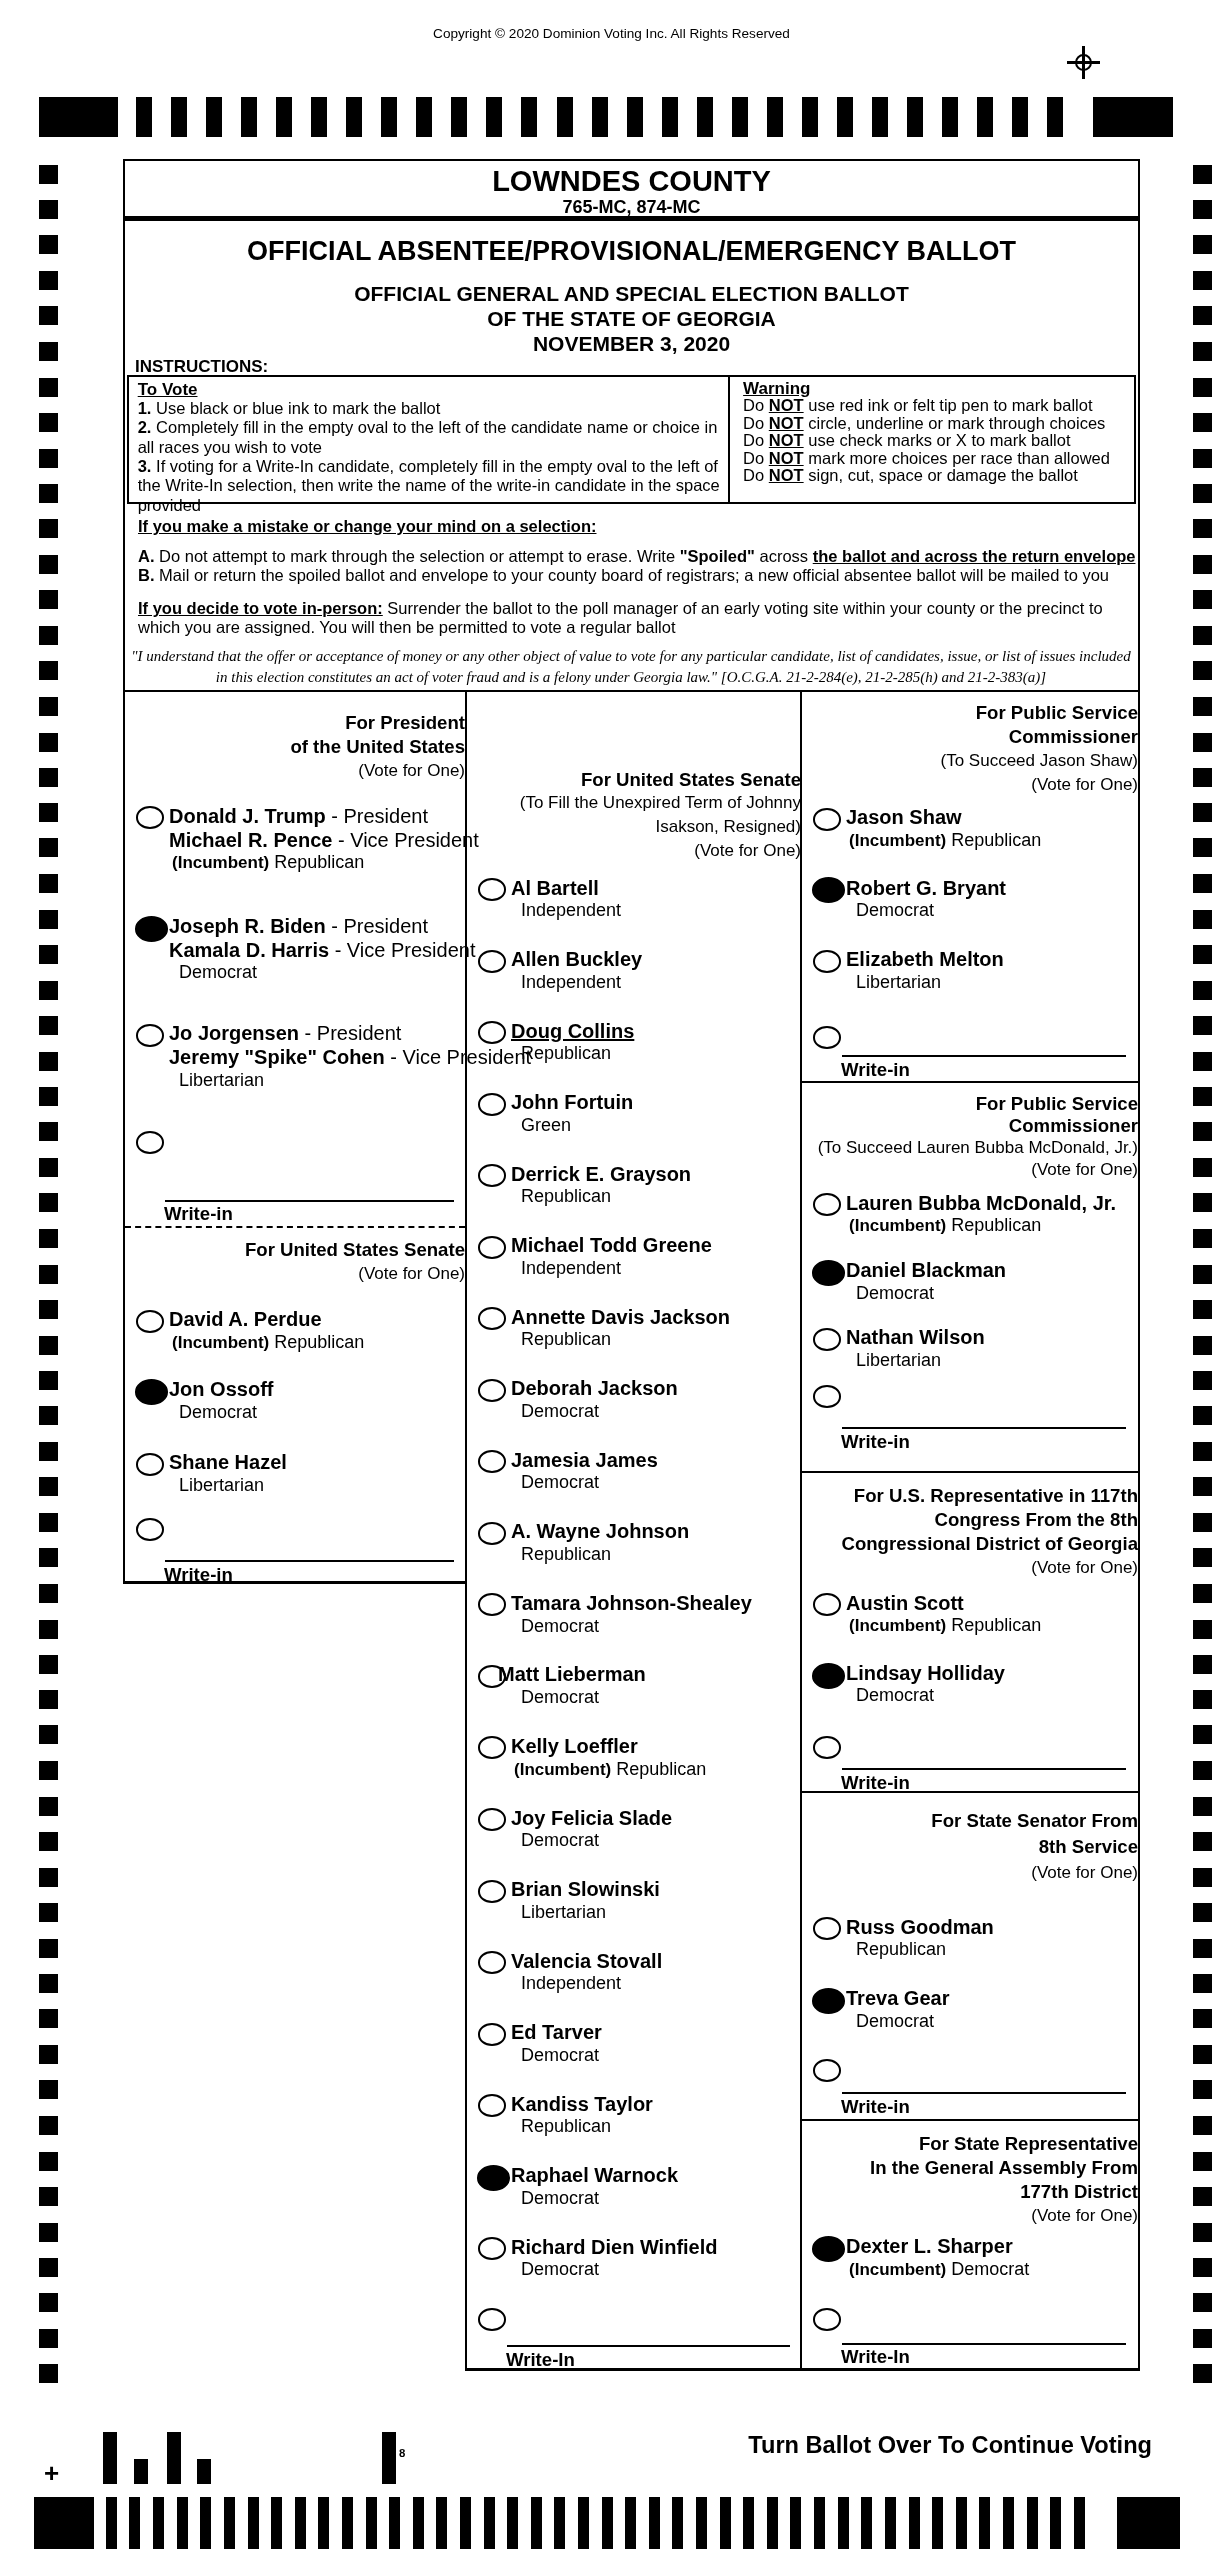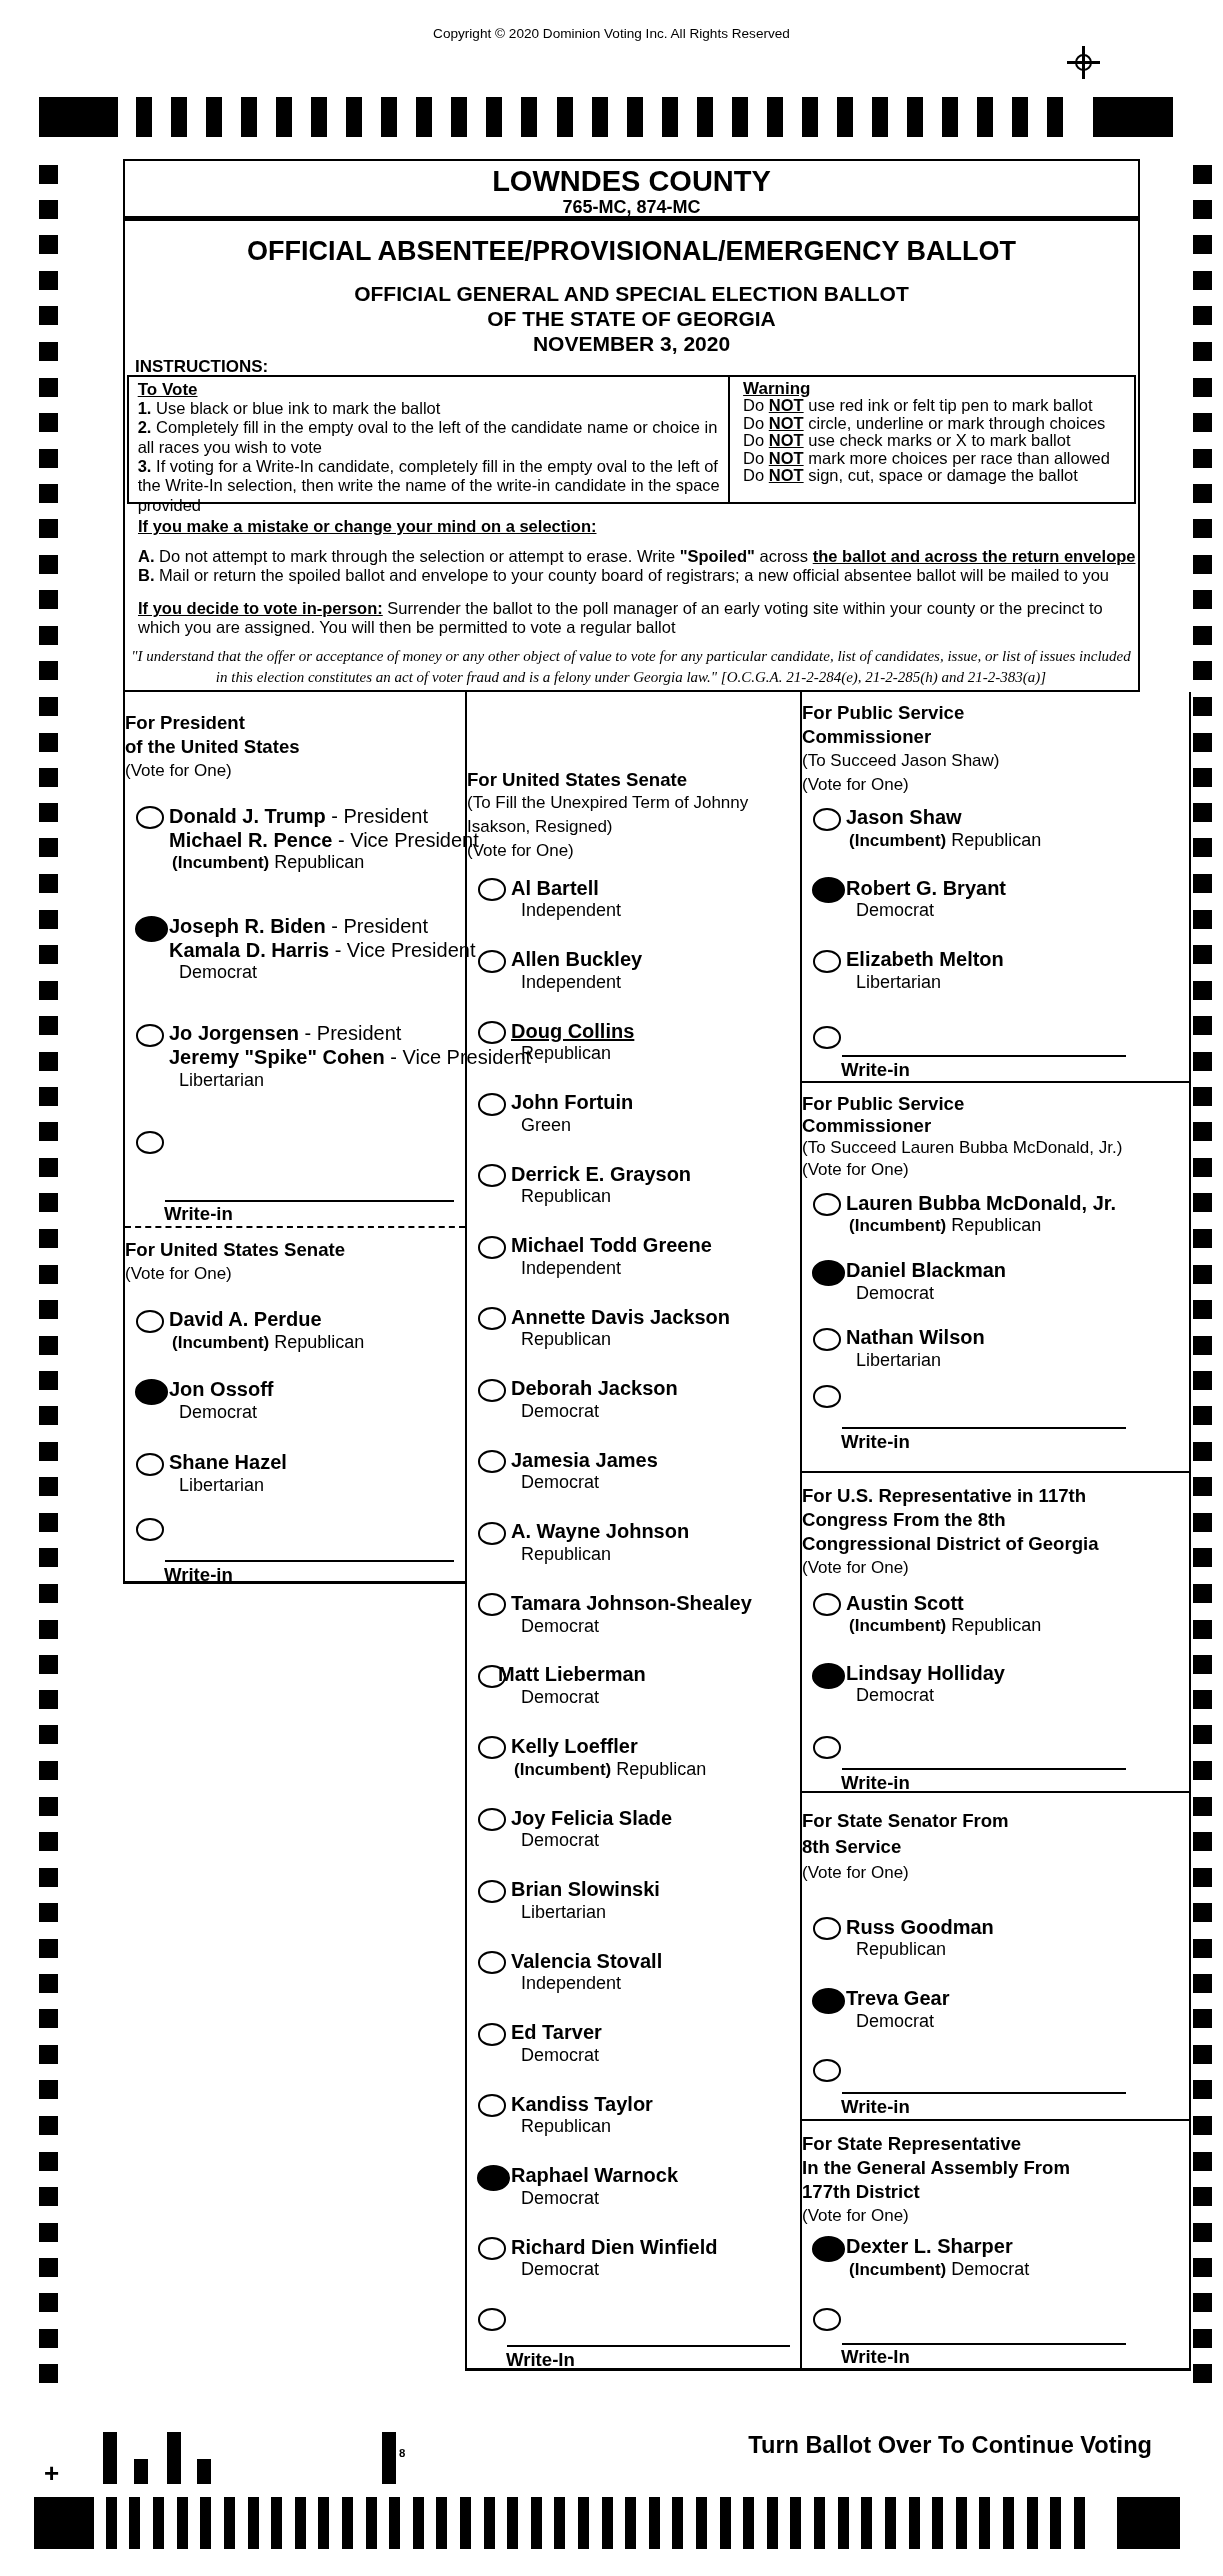--- a/index.html
+++ b/index.html
@@ -22,21 +22,21 @@
   .cell{position:absolute;top:0;height:100%;box-sizing:border-box;font-size:16.5px;line-height:19.3px;}
   .cell1{left:0;width:601px;border-right:2.1px solid #000;padding:2.9px 7.2px 0 8.6px;}
   .cell2{left:601px;width:403px;padding:2.9px 4.3px 0 13px;line-height:17.5px;}
   .cell-title{font-size:17px;font-weight:bold;text-decoration:underline;}
   .mist{position:absolute;font-size:16.5px;white-space:nowrap;}
   .mistp{position:absolute;font-size:16.5px;line-height:19.3px;}
   .oath{position:absolute;left:0;top:426px;width:1012px;text-align:center;
         font-style:italic;font-size:15px;line-height:21px;font-family:"Liberation Serif",serif;}
   .col{position:absolute;box-sizing:border-box;}
   .sec{position:absolute;left:0;width:100%;box-sizing:border-box;}
-  .hd{position:absolute;left:0;width:100%;text-align:left;}
+  .hd{position:absolute;left:0;width:100%;text-align:right;}
   .hd-t{font-weight:bold;font-size:18.6px;}
   .hd-s{font-size:17px;}
   .banner{position:absolute;left:0;top:0;width:100%;height:68px;border-bottom:2.9px solid #000;box-sizing:border-box;
           text-align:center;font-size:22px;font-weight:bold;line-height:66px;}
   .oval{position:absolute;width:24px;height:18.6px;border:2.1px solid #000;border-radius:50%;background:#fff;}
   .oval.filled{width:29px;height:21.5px;background:#000;border-color:#000;}
   .cname{position:absolute;font-size:20px;font-weight:bold;white-space:nowrap;}
   .cname .sfx{font-weight:normal;}
   .cparty{position:absolute;font-size:18px;white-space:nowrap;}
   .cparty .inc{font-weight:bold;font-size:17px;}
@@ -434,21 +434,21 @@
         <div class="cname" style="left:44px;top:1404px;"><span>Raphael Warnock</span></div>
         <div class="cparty" style="left:54px;top:1428px;">Democrat</div>
         <div class="oval" style="left:11.4px;top:1477px;"></div>
         <div class="cname" style="left:44px;top:1476px;"><span>Richard Dien Winfield</span></div>
         <div class="cparty" style="left:54px;top:1499px;">Democrat</div>
         <div class="oval" style="left:11.4px;top:1548px;"></div>
         <div class="wline" style="left:40px;top:1585px;width:283px;"></div>
         <div class="wlabel" style="left:39px;top:1589px;">Write-In</div>
       </div>
     </div>
-  <div id="col3" class="col" style="left:800px;top:692px;width:391px;height:1679px;border-left:2.9px solid #000;border-right:2.9px solid #000;border-bottom:3.6px solid #000;">
+  <div id="col3" class="col" style="left:800px;top:692px;width:340px;height:1679px;border-left:2.9px solid #000;border-right:2.9px solid #000;border-bottom:3.6px solid #000;">
       <div class="sec" style="top:0px;height:391px;border-bottom:2.9px solid #000;">
         <div class="hd" style="top:8.6px;">
           <div class="hd-t" style="line-height:24px;">For Public Service</div>
           <div class="hd-t" style="line-height:24px;">Commissioner</div>
           <div class="hd-s" style="line-height:24px;">(To Succeed Jason Shaw)</div>
           <div class="hd-s" style="line-height:24px;">(Vote for One)</div>
         </div>
         <div class="oval" style="left:11.4px;top:116px;"></div>
         <div class="cname" style="left:44px;top:114px;"><span>Jason Shaw</span></div>
         <div class="cparty" style="left:47px;top:138px;"><span class="inc">(Incumbent)</span><span> Republican</span></div>

